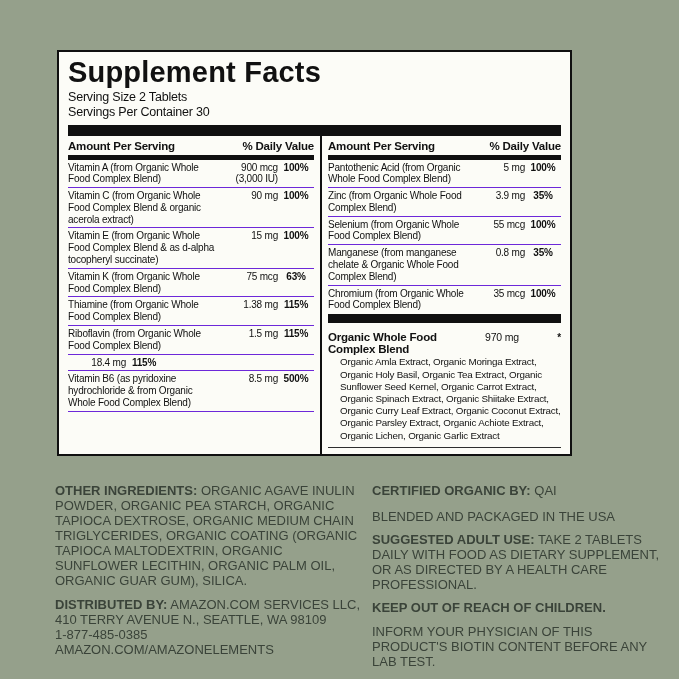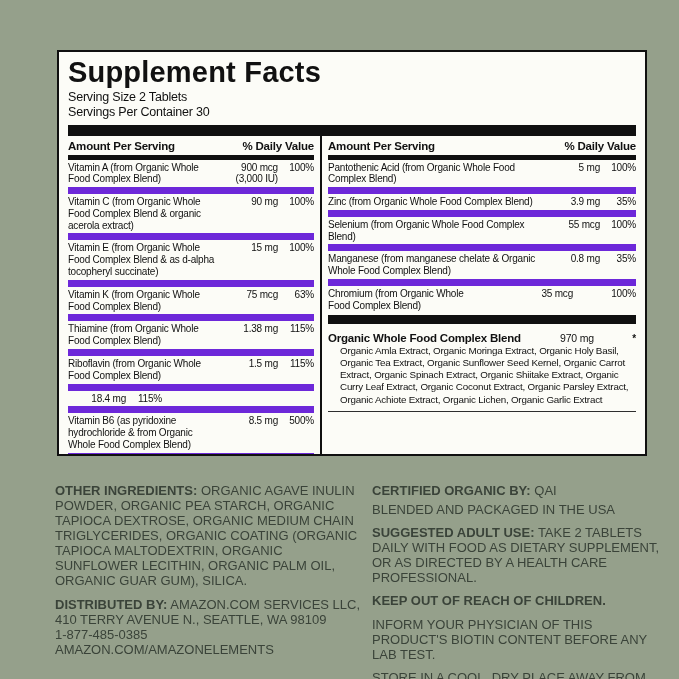--- a/index.html
+++ b/index.html
@@ -6,21 +6,21 @@
   body{
     width:679px;height:679px;
     background:#95a08b;
     font-family:"Liberation Sans", sans-serif;
     position:relative;
     overflow:hidden;
   }
   
   .panel{
     position:absolute;left:57px;top:50px;
-    width:590px;height:406px;
+    width:515px;height:406px;
     background:#fcfcf7;
     border:2px solid #101010;
     box-sizing:border-box;
     padding:5px 9px 0 9px;
     color:#111;
     overflow:hidden;
     letter-spacing:-0.2px;
   }
   .sf-title{
     font-size:29px;font-weight:900;letter-spacing:0.2px;
@@ -35,25 +35,25 @@
   .colhead{
     display:flex;justify-content:space-between;
     font-weight:bold;font-size:11.5px;
     padding:4px 0 3px 0;
   }
   .subbar{height:5px;background:#101010;}
   .row{
     display:flex;align-items:flex-start;
     font-size:10px;line-height:1.18;
     padding:2px 0;
-    border-bottom:7px solid #6d28d9;
+    border-bottom:1px solid #6d28d9;
   }
   .row .n{flex:1;padding-right:3px;}
   .row .a{width:58px;text-align:right;white-space:pre-line;}
-  .row .d{width:36px;text-align:right;}
+  .row .d{width:36px;text-align:center;font-weight:bold;}
   .bar2{height:9px;background:#101010;margin-top:1px;}
   .blend{border-bottom:1px solid #2e2e2e;padding-bottom:3px;}
   .blend-h{display:flex;align-items:baseline;font-size:11.5px;font-weight:bold;padding:8px 0 1px 0;justify-content:space-between;}
   .blend-h .n{flex:1;}
   .blend-h .a{width:64px;text-align:left;font-weight:normal;font-size:10.5px;}
   .blend-h .d{width:12px;text-align:right;font-size:10px;}
   .blend-ing{font-size:9.8px;line-height:1.25;padding:0 0 2px 12px;}
   
   .bottom{position:absolute;top:483px;color:#3a4339;}
   .bottom-left{left:55px;width:314px;}
@@ -147,21 +147,21 @@
       <div class="row">
         <span class="n">Selenium (from Organic Whole Food Complex Blend)</span>
         <span class="a">55 mcg</span>
         <span class="d">100%</span>
       </div>
       <div class="row">
         <span class="n">Manganese (from manganese chelate &amp; Organic Whole Food Complex Blend)</span>
         <span class="a">0.8 mg</span>
         <span class="d">35%</span>
       </div>
-      <div class="row" style="border-bottom:none;gap:27px;">
+      <div class="row" style="border-bottom:none;">
         <span class="n">Chromium (from Organic Whole Food Complex Blend)</span>
         <span class="a">35 mcg</span>
         <span class="d">100%</span>
       </div>
 
       <div class="bar2"></div>
 
       <div class="blend">
         <div class="blend-h">
           <span class="n">Organic Whole Food Complex Blend</span>
@@ -177,19 +177,19 @@
 
 <div class="bottom bottom-left">
   <p><span class="b">OTHER INGREDIENTS:</span><span> ORGANIC AGAVE INULIN POWDER, ORGANIC PEA STARCH, ORGANIC TAPIOCA DEXTROSE, ORGANIC MEDIUM CHAIN TRIGLYCERIDES, ORGANIC COATING (ORGANIC TAPIOCA MALTODEXTRIN, ORGANIC SUNFLOWER LECITHIN, ORGANIC PALM OIL, ORGANIC GUAR GUM), SILICA.</span></p>
   <p><span class="b">DISTRIBUTED BY:</span><span> AMAZON.COM SERVICES LLC,
 410 TERRY AVENUE N., SEATTLE, WA 98109
 1-877-485-0385
 AMAZON.COM/AMAZONELEMENTS</span></p>
 </div>
 
 <div class="bottom bottom-right">
-  <p style="margin-bottom:4px;"><span class="b">CERTIFIED ORGANIC BY:</span><span> QAI</span></p>
+  <p style="margin-bottom:11px;"><span class="b">CERTIFIED ORGANIC BY:</span><span> QAI</span></p>
   <p>BLENDED AND PACKAGED IN THE USA</p>
   <p><span class="b">SUGGESTED ADULT USE:</span><span> TAKE 2 TABLETS DAILY WITH FOOD AS DIETARY SUPPLEMENT, OR AS DIRECTED BY A HEALTH CARE PROFESSIONAL.</span></p>
   <p class="b">KEEP OUT OF REACH OF CHILDREN.</p>
   <p>INFORM YOUR PHYSICIAN OF THIS PRODUCT'S BIOTIN CONTENT BEFORE ANY LAB TEST.</p>
   <p>STORE IN A COOL, DRY PLACE AWAY FROM DIRECT LIGHT.</p>
 </div>
 
 </body></html>

